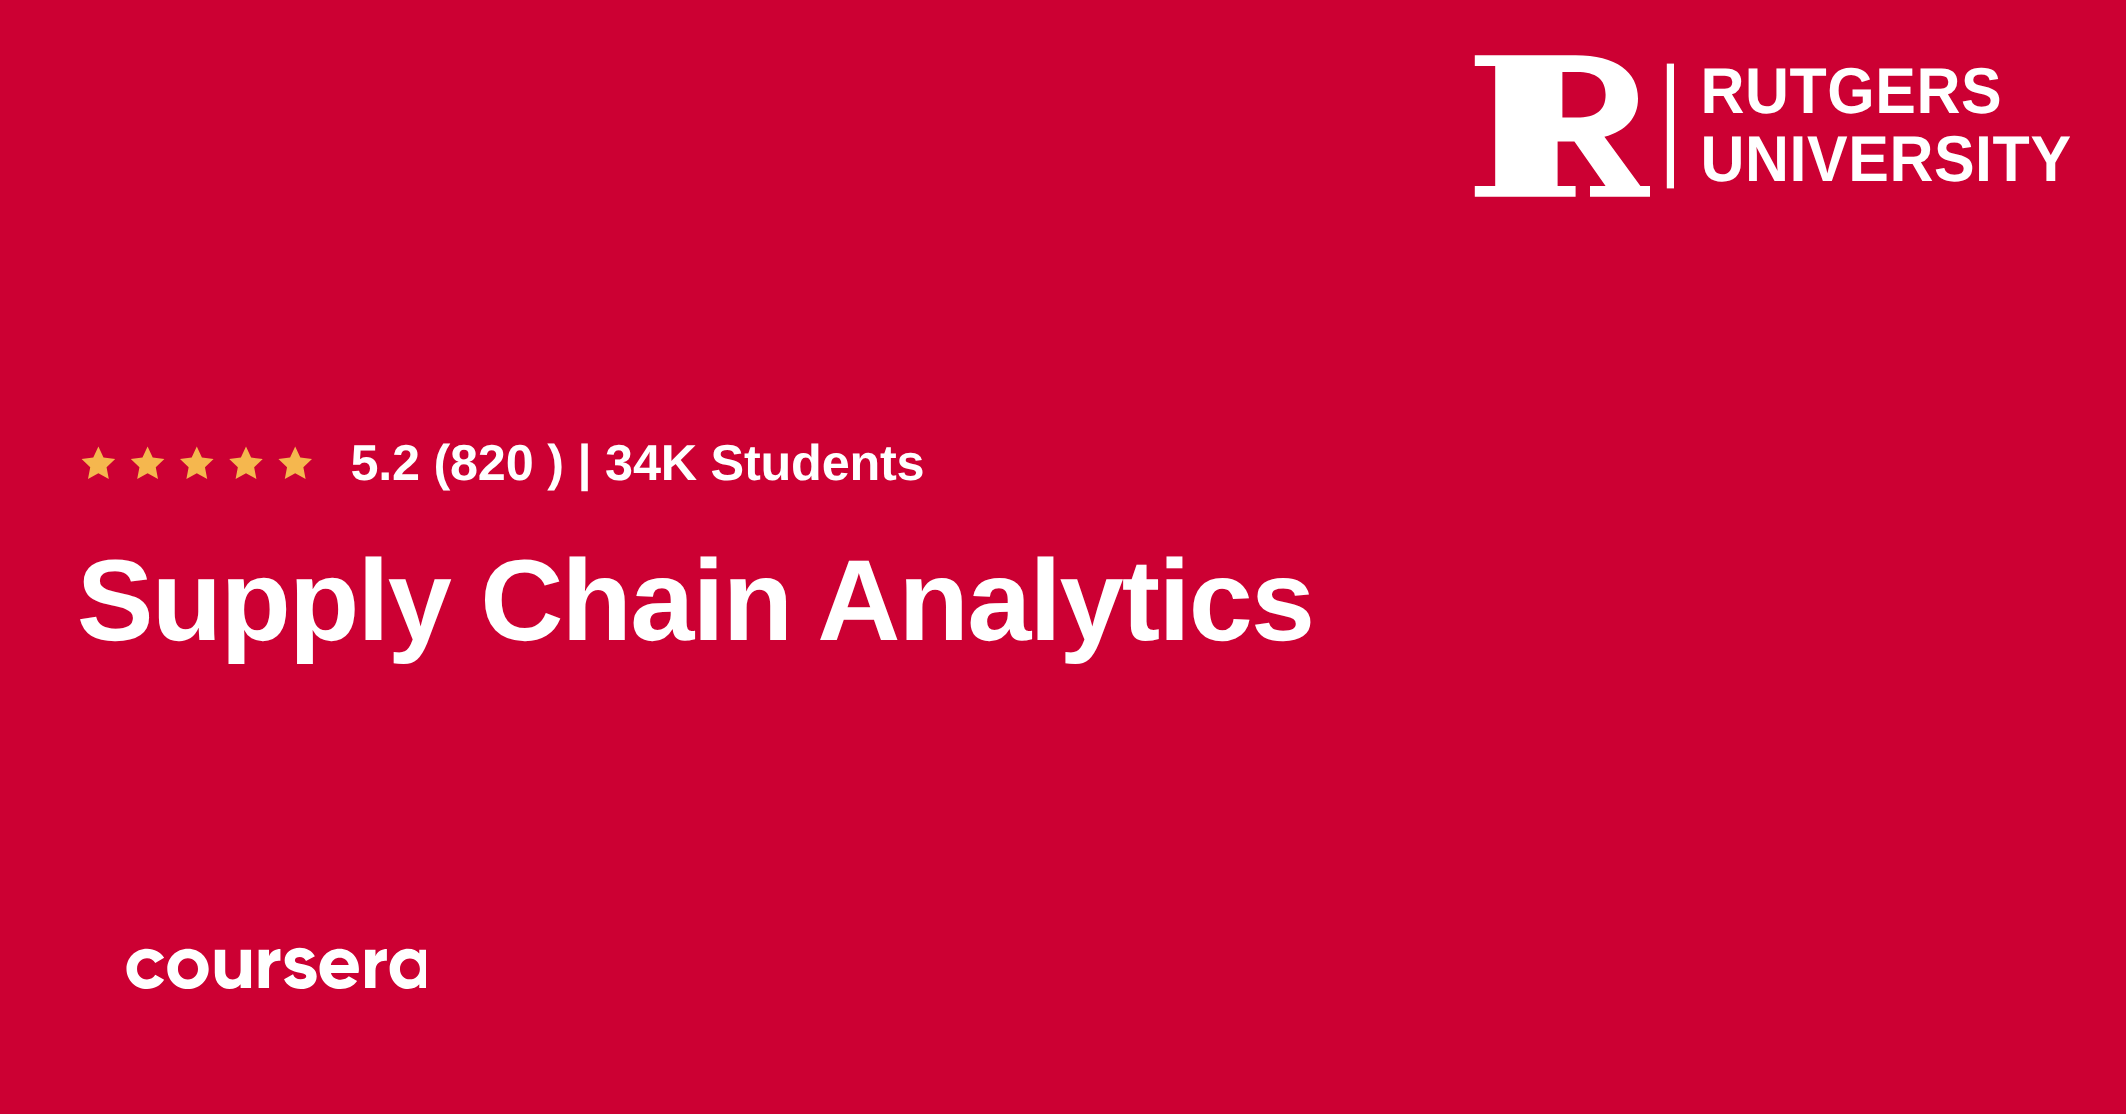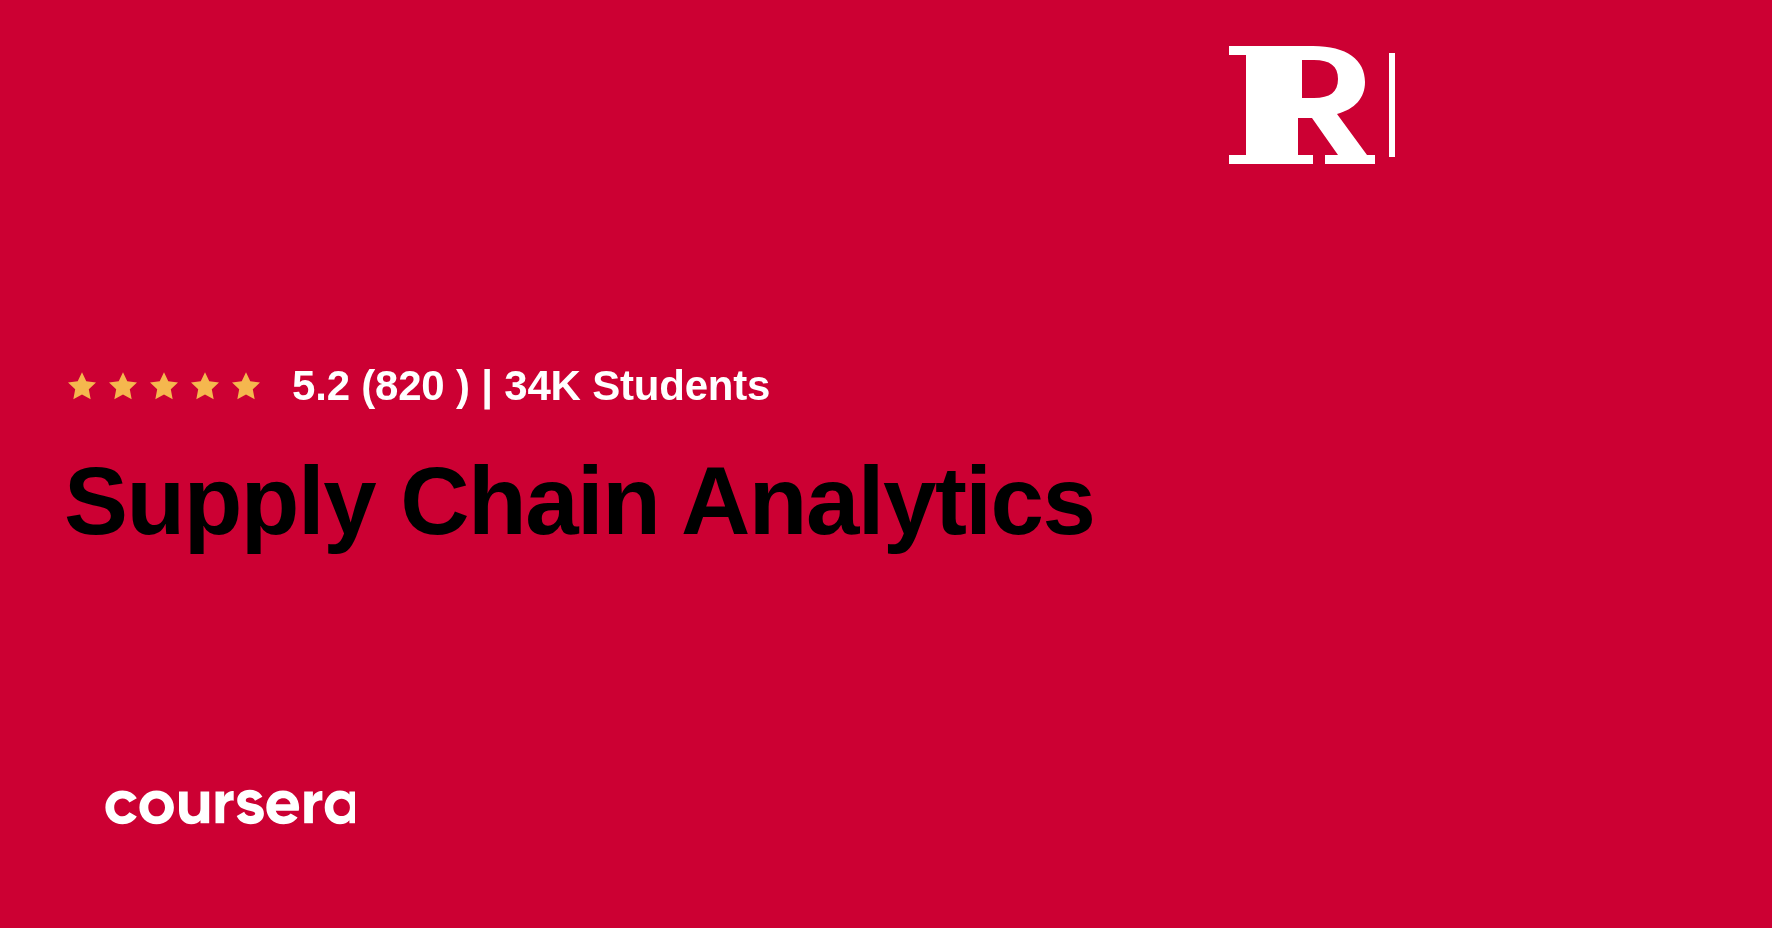--- a/index.html
+++ b/index.html
@@ -92,21 +92,21 @@
     white-space: nowrap;
     letter-spacing: -0.2px;
   }
 
   
   .course-title {
     position: absolute;
     left: 64px;
     top: 447px;
     margin: 0;
-    color: #000000;
+    color: #ffffff;
     font-family: "Liberation Sans", sans-serif;
     font-weight: bold;
     font-size: 96px;
     line-height: 108px;
     letter-spacing: -1.5px;
     white-space: nowrap;
   }
 
   
   .coursera-logo {
@@ -125,20 +125,24 @@
 </head>
 <body>
 
 <div class="banner">
 
   <div class="rutgers-logo">
     <svg class="rutgers-r" viewBox="0 0 150 130" aria-hidden="true">
       <path fill="#ffffff" d="M4 6 h84 c34 0 52 14 52 36 c0 16 -10 27 -28 32 l30 41 h16 v9 h-58 v-9 h13 l-26 -37 h-14 v37 h15 v9 h-84 v-9 h17 v-100 h-17 z M77 20 v38 h12 c16 0 24 -6 24 -19 c0 -13 -8 -19 -24 -19 z"></path>
     </svg>
     <div class="logo-divider"></div>
+    <div class="rutgers-wordmark">
+      <span>RUTGERS</span>
+      <span>UNIVERSITY</span>
+    </div>
   </div>
 
   <div class="rating-row">
     <div class="stars">
       <svg class="star" viewBox="0 0 24 24" aria-hidden="true">
           <path fill="#F5B74E" d="M12 1.6 l3.2 6.9 l7.3 0.9 l-5.4 5.1 l1.4 7.4 l-6.5 -3.6 l-6.5 3.6 l1.4 -7.4 l-5.4 -5.1 l7.3 -0.9 z"></path>
         </svg>
       <svg class="star" viewBox="0 0 24 24" aria-hidden="true">
           <path fill="#F5B74E" d="M12 1.6 l3.2 6.9 l7.3 0.9 l-5.4 5.1 l1.4 7.4 l-6.5 -3.6 l-6.5 3.6 l1.4 -7.4 l-5.4 -5.1 l7.3 -0.9 z"></path>
         </svg>

